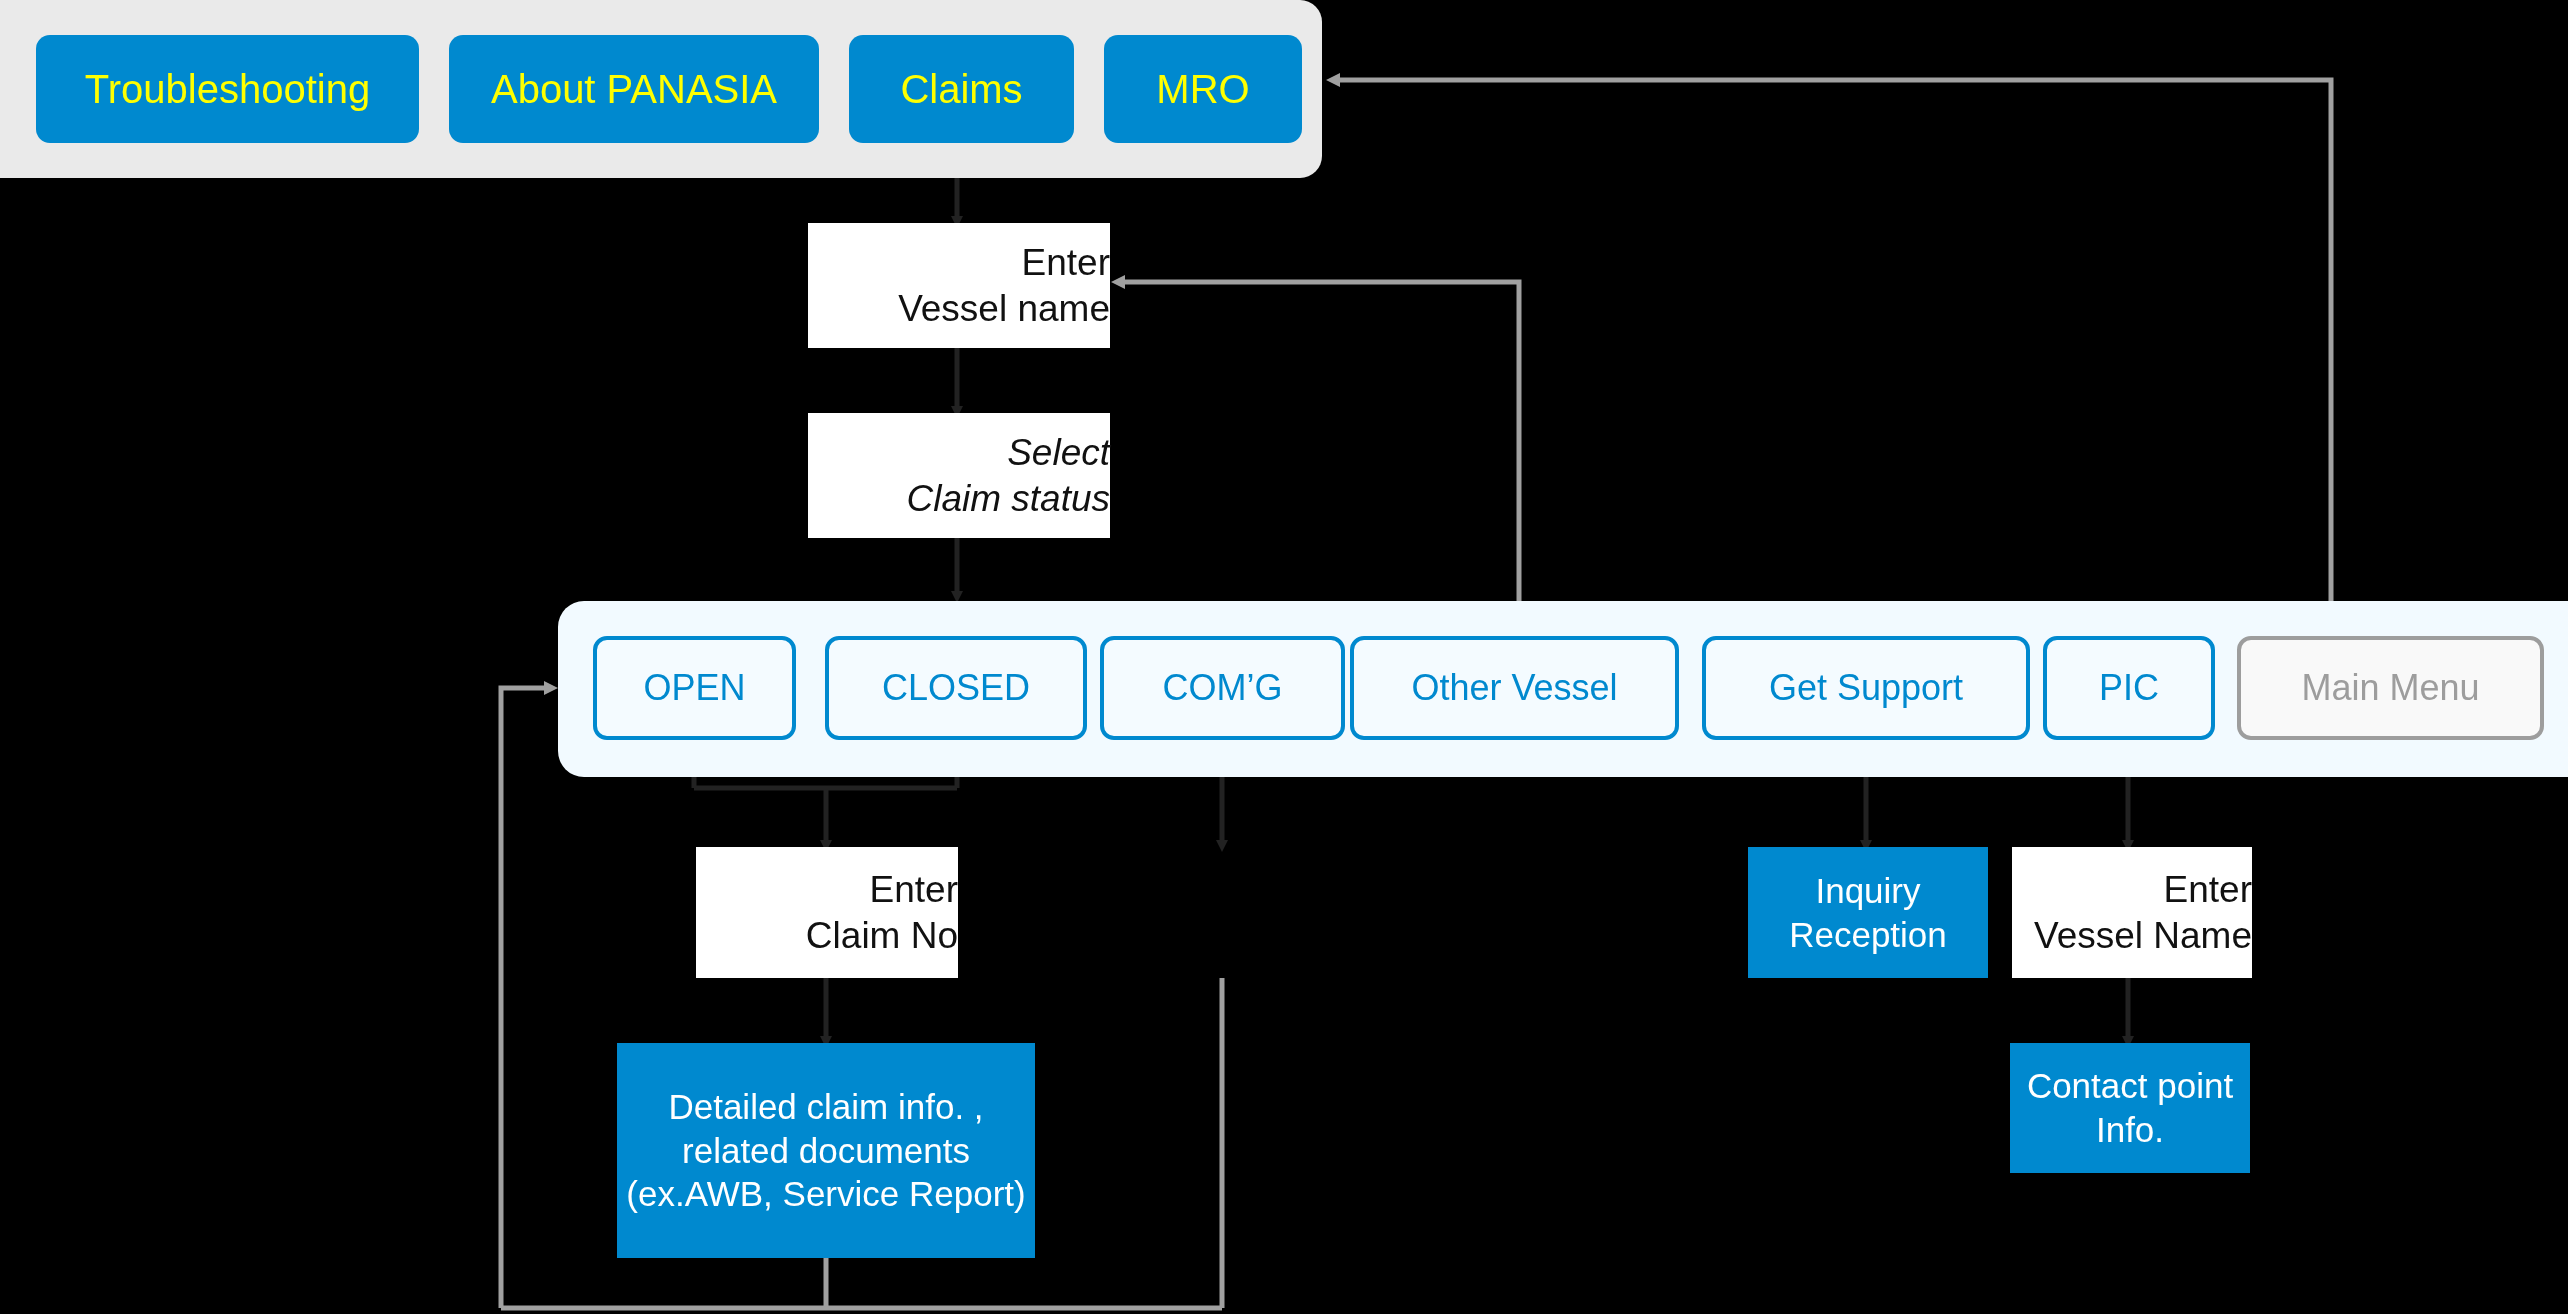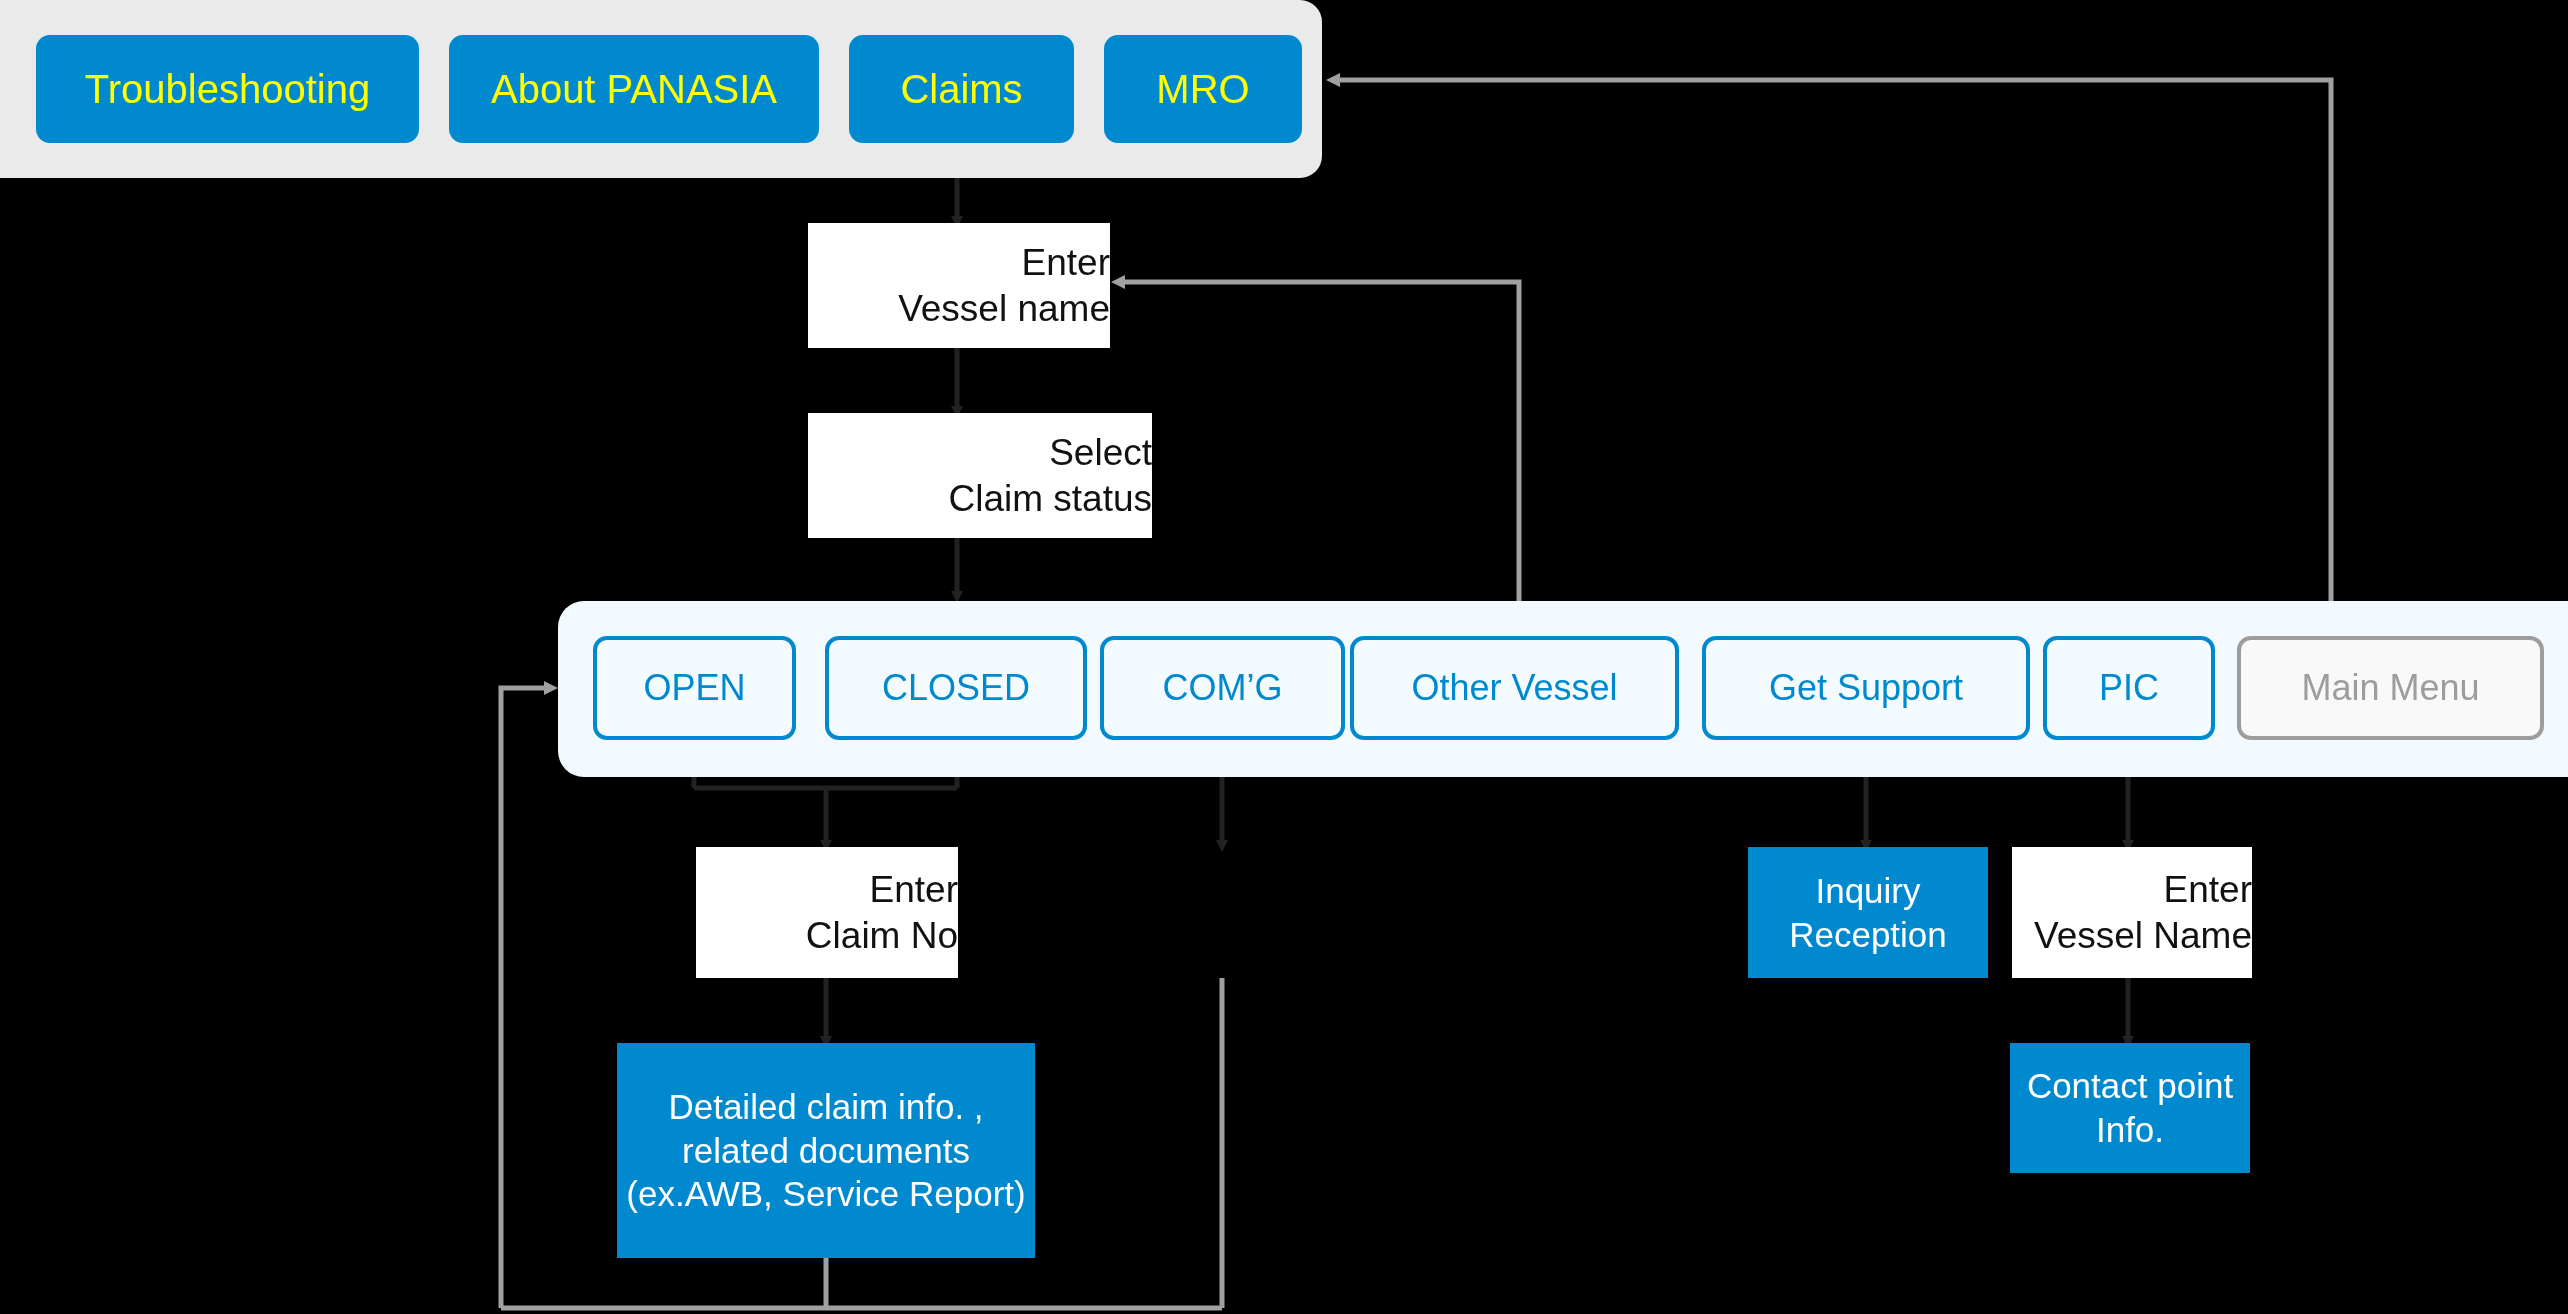--- a/index.html
+++ b/index.html
@@ -113,21 +113,21 @@
     <div class="topchip tc1">About PANASIA</div>
     <div class="topchip tc2">Claims</div>
     <div class="topchip tc3">MRO</div>
   </div>
 
   <div class="pbox" style="left:808px;top:223px;width:302px;height:125px;">
     <span>Enter</span>
     <span>Vessel name</span>
   </div>
 
-  <div class="pbox" style="left:808px;top:413px;width:344px;height:125px;">
+  <div class="pbox" style="left:808px;top:413px;width:302px;height:125px;font-style:italic;">
     <span>Select</span>
     <span>Claim status</span>
   </div>
 
   <div class="pbox" style="left:696px;top:847px;width:262px;height:131px;">
     <span>Enter</span>
     <span>Claim No</span>
   </div>
 
   <div class="pbox" style="left:2012px;top:847px;width:240px;height:131px;">

